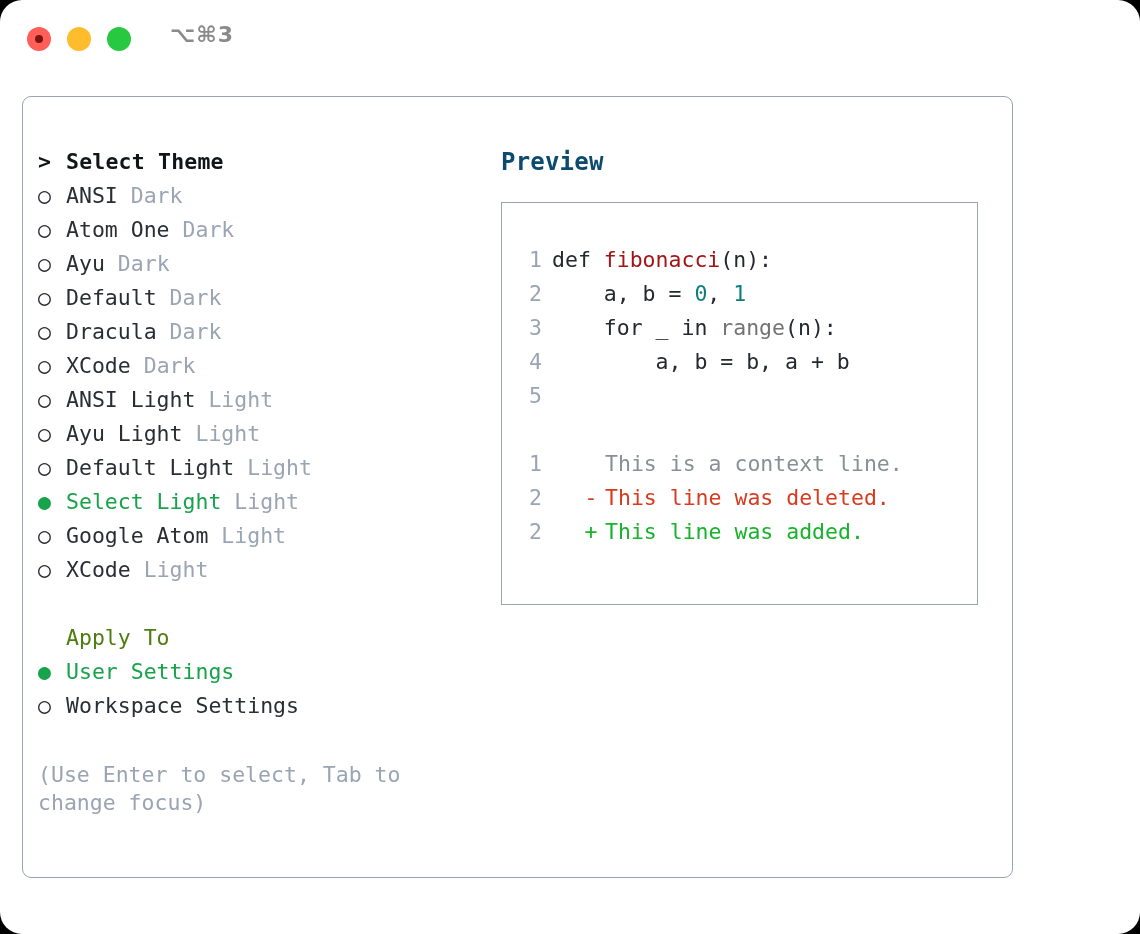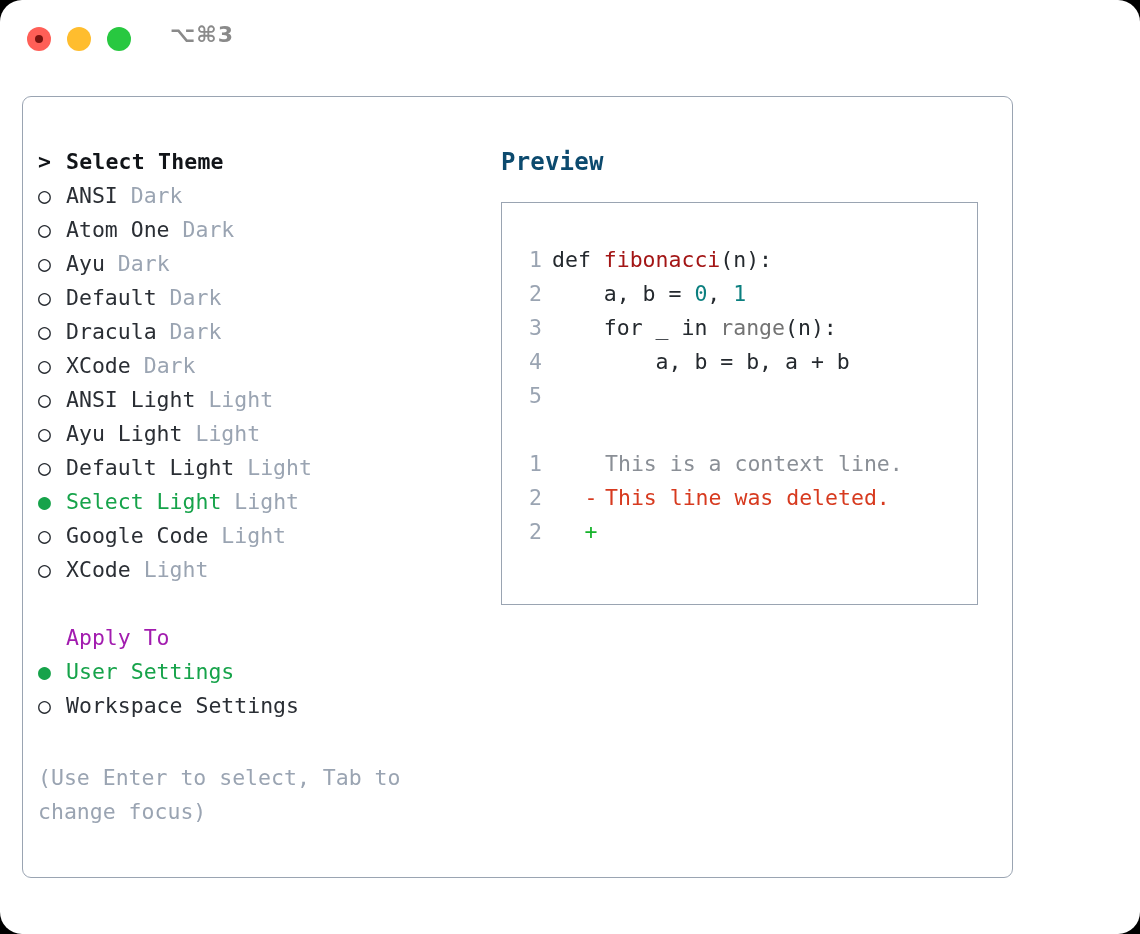--- a/index.html
+++ b/index.html
@@ -101,29 +101,29 @@
     position: absolute;
     left: 28px;
     top: 0;
     white-space: pre;
   }
   .row.header .marker { font-weight: bold; color: #111418; }
   .row.header .label  { font-weight: bold; color: #111418; letter-spacing: 0.2px; }
   .row .variant { color: #9aa4b2; }
   .row.selected .marker { color: #16a34a; }
   .row.selected .label  { color: #16a34a; }
-  .row.section .label   { color: #a21caf; }
+  .row.section .label   { color: #4d7c0f; }
 
   #help-text {
     position: absolute;
     left: 15px;
     top: 664px;
     width: 420px;
     font-size: 21.5px;
-    line-height: 34px;
+    line-height: 28px;
     color: #9aa4b2;
     white-space: pre-wrap;
   }
 
   
   #right-col {
     position: absolute;
     left: 478px;
     top: 48px;
     width: 495px;
@@ -219,21 +219,21 @@
           <div class="row"><span class="marker">○</span><span class="label"><span>ANSI</span> <span class="variant">Dark</span></span></div>
           <div class="row"><span class="marker">○</span><span class="label"><span>Atom One</span> <span class="variant">Dark</span></span></div>
           <div class="row"><span class="marker">○</span><span class="label"><span>Ayu</span> <span class="variant">Dark</span></span></div>
           <div class="row"><span class="marker">○</span><span class="label"><span>Default</span> <span class="variant">Dark</span></span></div>
           <div class="row"><span class="marker">○</span><span class="label"><span>Dracula</span> <span class="variant">Dark</span></span></div>
           <div class="row"><span class="marker">○</span><span class="label"><span>XCode</span> <span class="variant">Dark</span></span></div>
           <div class="row"><span class="marker">○</span><span class="label"><span>ANSI Light</span> <span class="variant">Light</span></span></div>
           <div class="row"><span class="marker">○</span><span class="label"><span>Ayu Light</span> <span class="variant">Light</span></span></div>
           <div class="row"><span class="marker">○</span><span class="label"><span>Default Light</span> <span class="variant">Light</span></span></div>
           <div class="row selected"><span class="marker">●</span><span class="label"><span>Select Light</span> <span class="variant">Light</span></span></div>
-          <div class="row"><span class="marker">○</span><span class="label"><span>Google Code</span> <span class="variant">Light</span></span></div>
+          <div class="row"><span class="marker">○</span><span class="label"><span>Google Atom</span> <span class="variant">Light</span></span></div>
           <div class="row"><span class="marker">○</span><span class="label"><span>XCode</span> <span class="variant">Light</span></span></div>
         </div>
 
       <div class="spacer"></div>
 
       <div class="row section">
         <span class="label">Apply To</span>
       </div>
 
       <div id="apply-rows">
@@ -250,19 +250,19 @@
       <div id="preview-box">
         <div id="code-area">
             <div class="code-line"><span class="lineno">1</span><span class="code"><span class="tok-kw">def </span><span class="tok-fn">fibonacci</span><span class="tok-kw">(n):</span></span></div>
             <div class="code-line"><span class="lineno">2</span><span class="code"><span class="tok-kw">    a, b = </span><span class="tok-num">0</span><span class="tok-kw">, </span><span class="tok-num">1</span></span></div>
             <div class="code-line"><span class="lineno">3</span><span class="code"><span class="tok-kw">    for _ in </span><span class="tok-call">range</span><span class="tok-kw">(n):</span></span></div>
             <div class="code-line"><span class="lineno">4</span><span class="code"><span class="tok-kw">        a, b = b, a + b</span></span></div>
             <div class="code-line"><span class="lineno">5</span></div>
             <div class="spacer"></div>
             <div class="code-line diff diff-context"><span class="lineno">1</span><span class="marker"> </span><span class="code">This is a context line.</span></div>
             <div class="code-line diff diff-del"><span class="lineno">2</span><span class="marker">-</span><span class="code">This line was deleted.</span></div>
-            <div class="code-line diff diff-add"><span class="lineno">2</span><span class="marker">+</span></div>
+            <div class="code-line diff diff-add"><span class="lineno">2</span><span class="marker">+</span><span class="code">This line was added.</span></div>
           </div>
       </div>
     </div>
 
   </div>
 </div>
 
 </body></html>

